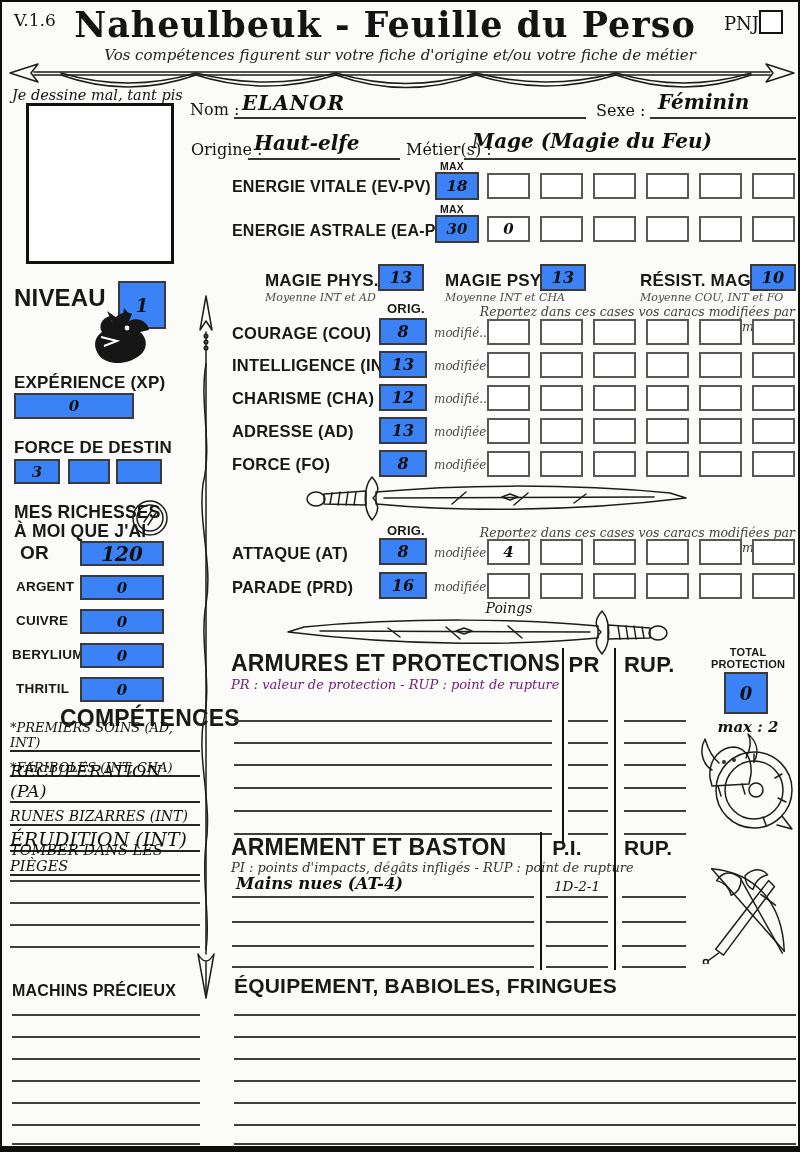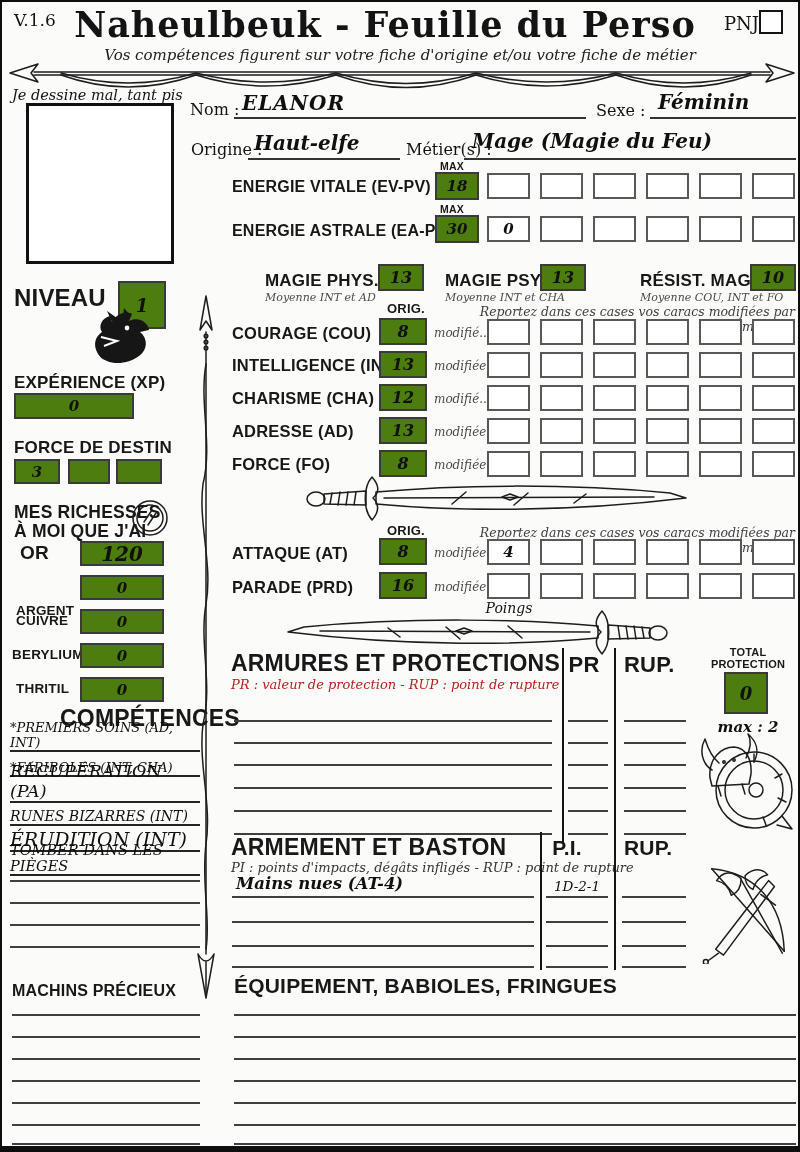--- a/index.html
+++ b/index.html
@@ -5,21 +5,21 @@
   html,body{margin:0;padding:0;background:#9a9a9a;}
   .page{position:relative;width:800px;height:1152px;box-sizing:border-box;background:#fbfbf9;
         border:2px solid #0e0e0e;border-bottom:6px solid #0e0e0e;overflow:hidden;
         font-family:"DejaVu Serif",serif;color:#141414;}
   .abs{position:absolute;}
   .sans{font-family:"Liberation Sans",sans-serif;font-weight:bold;color:#181818;letter-spacing:.2px;}
   .serif{font-family:"DejaVu Serif",serif;}
   .ital{font-style:italic;}
   .hw{font-family:"DejaVu Serif",serif;font-style:italic;font-weight:bold;color:#101010;}
   .small-note{font-size:11px;font-style:italic;color:#4a4a4a;}
-  .box{box-sizing:border-box;border:2.5px solid #3a3a3a;background:#4d7c0f;display:flex;align-items:center;justify-content:center;}
+  .box{box-sizing:border-box;border:2.5px solid #3a3a3a;background:#3b82f6;display:flex;align-items:center;justify-content:center;}
   .cell{box-sizing:border-box;width:43px;height:26px;border:2px solid #585858;background:#fff;
         display:flex;align-items:center;justify-content:center;}
   .cells{display:flex;gap:10px;}
   .wline{border-top:2px solid #3f3f3f;height:0;}
   .entry{box-sizing:border-box;border-bottom:2px solid #242424;display:flex;align-items:flex-end;
          font-family:"DejaVu Serif",serif;font-style:italic;color:#101010;}
   .vline{width:2px;background:#141414;}
   .ctr{text-align:center;}
   svg{display:block;}
   .art path,.art line,.art circle,.art ellipse{stroke:#1d1d1d;stroke-width:1.5;fill:none;stroke-linecap:round;stroke-linejoin:round;}
@@ -83,21 +83,21 @@
   <div class="abs art" style="left:128px;top:496px;">
     <svg width="40" height="40" viewBox="0 0 40 40">
       <circle cx="20" cy="20" r="17"></circle>
       <circle cx="20" cy="20" r="13" stroke-width="1"></circle>
       <path d="M14,24 L22,12 M18,27 L26,15" stroke-width="1.2"></path>
     </svg>
   </div>
 
   <div class="abs sans" style="left:18px;top:540px;font-size:19px;">OR</div>
   <div class="abs box hw" style="left:78px;top:539px;width:84px;height:25px;font-size:20px;">120</div>
-  <div class="abs sans" style="left:14px;top:577px;font-size:13.5px;margin-top:24px;">ARGENT</div>
+  <div class="abs sans" style="left:14px;top:577px;font-size:13.5px;">ARGENT</div>
   <div class="abs box hw" style="left:78px;top:573px;width:84px;height:25px;font-size:15px;">0</div>
   <div class="abs sans" style="left:14px;top:611px;font-size:13.5px;">CUIVRE</div>
   <div class="abs box hw" style="left:78px;top:607px;width:84px;height:25px;font-size:15px;">0</div>
   <div class="abs sans" style="left:10px;top:645px;font-size:13.5px;">BERYLIUM</div>
   <div class="abs box hw" style="left:78px;top:641px;width:84px;height:25px;font-size:15px;">0</div>
   <div class="abs sans" style="left:14px;top:679px;font-size:13.5px;">THRITIL</div>
   <div class="abs box hw" style="left:78px;top:675px;width:84px;height:25px;font-size:15px;">0</div>
 
   <div class="abs sans" style="left:10px;top:703px;font-size:23px;margin-left:48px;">COMPÉTENCES</div>
   <div class="abs entry" style="left:8px;top:729px;width:190px;height:21px;font-size:13px;">*PREMIERS SOINS (AD, INT)</div>
@@ -292,21 +292,21 @@
       <path d="M30,23 L28,34 M38,22 L36,35 M46,22 L44,35 M54,22 L52,35" stroke-width="1"></path>
       <path d="M70,7 C61,17 61,40 70,50 C77,42 78,35 71,28 C78,22 77,15 70,7 Z" fill="#fff"></path>
       <path d="M74,22 C150,15 262,13 368,23 L384,28 C262,43 150,41 74,34 Z" fill="#fff"></path>
       <path d="M82,28 L352,27" stroke-width="1"></path>
       <path d="M150,34 L164,22 M212,35 L226,23 M272,33 L284,24" stroke-width="1"></path>
       <path d="M200,27 l8,-3 8,3 -8,3 Z" stroke-width="1"></path>
     </svg>
   </div>
 
   <div class="abs sans" style="left:229px;top:648px;font-size:23px;">ARMURES ET PROTECTIONS</div>
-  <div class="abs ital" style="left:229px;top:675px;font-size:13px;color:#b91c1c;">PR : valeur de protection - RUP : point de rupture</div>
+  <div class="abs ital" style="left:229px;top:675px;font-size:13px;color:#701a75;">PR : valeur de protection - RUP : point de rupture</div>
   <div class="abs vline" style="left:560px;top:646px;height:196px;"></div>
   <div class="abs vline" style="left:612px;top:646px;height:196px;"></div>
   <div class="abs sans ctr" style="left:560px;top:650px;width:44px;font-size:22px;">PR</div>
   <div class="abs sans" style="left:622px;top:650px;font-size:22px;">RUP.</div>
   <div class="abs sans ctr" style="left:700px;top:644px;width:92px;font-size:11px;">TOTAL</div>
   <div class="abs sans ctr" style="left:700px;top:656px;width:92px;font-size:11px;">PROTECTION</div>
   <div class="abs box hw" style="left:722px;top:670px;width:44px;height:42px;font-size:18px;">0</div>
   <div class="abs hw ctr" style="left:700px;top:716px;width:92px;font-size:15px;">max : 2</div>
 
   <div class="abs wline" style="left:232px;top:718px;width:318px;"></div>

